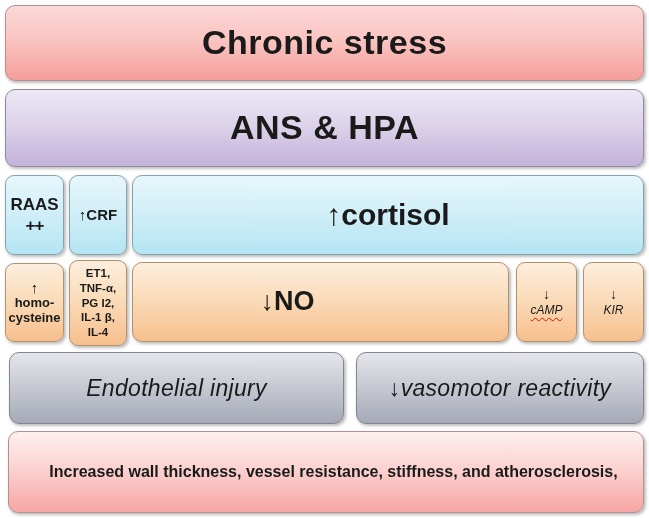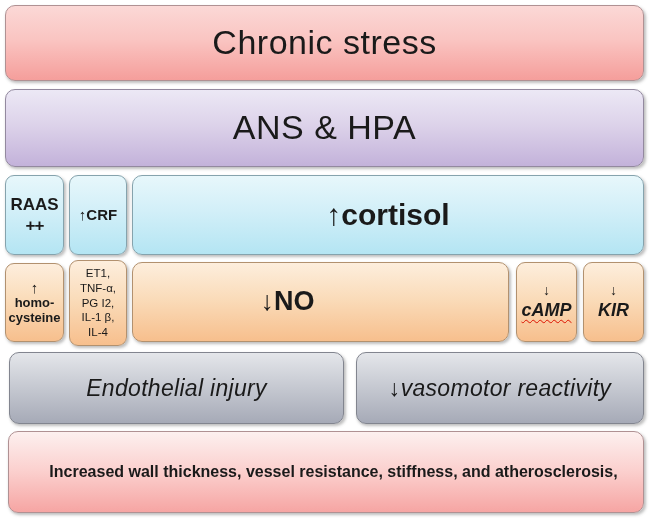--- a/index.html
+++ b/index.html
@@ -47,31 +47,31 @@
   .b-homo      { left: 5px;   top: 263px; width: 59px;  height: 79px; }
   .b-mediators { left: 69px;  top: 260px; width: 58px;  height: 86px; }
   .b-no        { left: 132px; top: 262px; width: 377px; height: 80px; }
   .b-camp      { left: 516px; top: 262px; width: 61px;  height: 80px; }
   .b-kir       { left: 583px; top: 262px; width: 61px;  height: 80px; }
   .b-endo      { left: 9px;   top: 352px; width: 335px; height: 72px; }
   .b-vaso      { left: 356px; top: 352px; width: 288px; height: 72px; }
   .b-outcome   { left: 8px;   top: 431px; width: 636px; height: 82px; }
 
   
-  .t-xl     { font-size: 34px; font-weight: 400; letter-spacing: 0.5px; }
+  .t-xl     { font-size: 34px; font-weight: 700; letter-spacing: 0.5px; }
   .t-cort   { font-size: 30px; font-weight: 700; }
   .t-no     { font-size: 27px; font-weight: 700; transform: translateX(-33px); }
   .t-raas   { font-size: 17px; font-weight: 700; }
   .t-plus   { font-size: 17px; font-weight: 700; letter-spacing: -1px; margin-top: 1px; }
   .t-crf    { font-size: 15px; font-weight: 700; }
   .t-homo   { font-size: 13px; font-weight: 700; }
   .t-homo-arrow { font-size: 15px; font-weight: 700; }
-  .t-med    { font-size: 11.5px; font-weight: 400; line-height: 1.28; }
+  .t-med    { font-size: 11.5px; font-weight: 700; line-height: 1.28; }
   .t-arrow-sm { font-size: 14px; font-weight: 700; line-height: 1.2; }
-  .t-ikon   { font-size: 18px; font-weight: 700; font-style: italic; line-height: 1.3; text-align: right; }
+  .t-ikon   { font-size: 12px; font-weight: 400; font-style: italic; line-height: 1.3; text-align: right; }
   .t-gray   { font-size: 23px; font-weight: 400; font-style: italic; letter-spacing: 0.3px; }
   .t-outcome { font-size: 16px; font-weight: 700; line-height: 1.72; padding-left: 15px; }
 
   .spell {
     text-decoration: underline wavy #dd1100;
     text-decoration-thickness: 1px;
     text-underline-offset: 3px;
   }
   .blockline { display: block; }
 </style>

